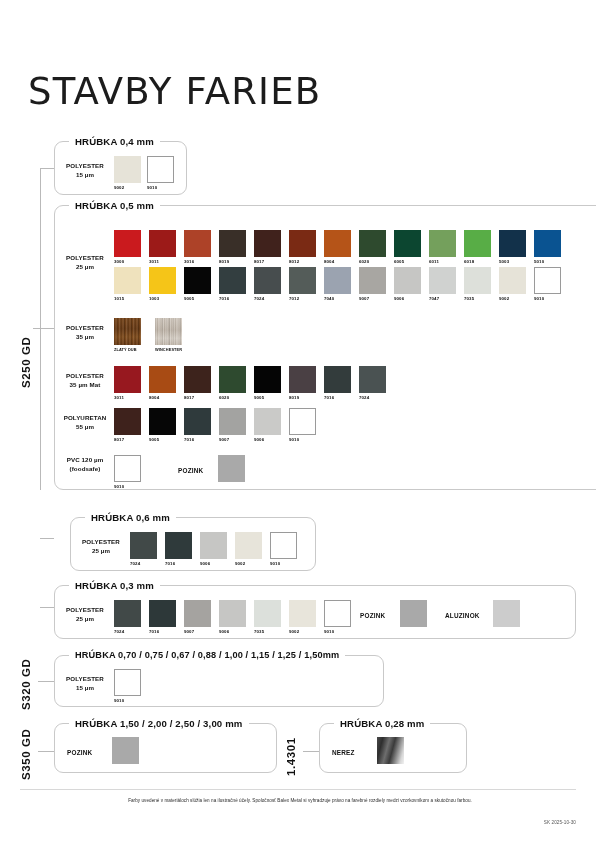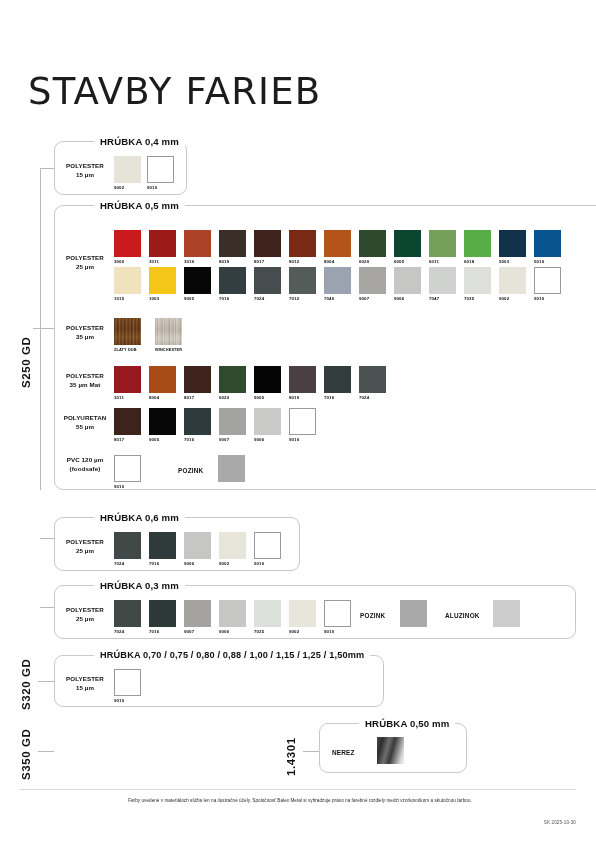--- a/index.html
+++ b/index.html
@@ -49,21 +49,20 @@
   .box-title{
     position:absolute;
     background:#fff;
     padding:0 6px;
     font-weight:bold;
     font-size:9.6px;
     letter-spacing:.15px;
     color:#111;
     white-space:nowrap;
     top:-6px;
-    margin-left:25px;
   }
 
   
   .coat{
     position:absolute;
     text-align:center;
     font-weight:bold;
     font-size:6.2px;
     line-height:8.5px;
     color:#111;
@@ -354,21 +353,21 @@
           <div class="chip outlined" style="background: rgb(255, 255, 255);"></div>
           <div class="code">9010</div>
         </div>
       </div>
     <div class="plain-label" style="left:123px;top:261px;">POZINK</div>
     <div class="sw" style="left:163px;top:249px;">
       <div class="chip" style="background:#a9a9a9;"></div>
     </div>
   </div>
 
-  <div class="box" style="left:54px;top:517px;width:246px;height:54px;">
+  <div class="box" style="left:70px;top:517px;width:246px;height:54px;">
     <div class="box-title" style="left:14px;">HRÚBKA 0,6 mm</div>
     <div class="coat" style="left:4px;top:20px;width:52px;">POLYESTER
 25 µm</div>
     <div id="t06-row">
         <div class="sw" style="left: 59px; top: 14px;">
           <div class="chip" style="background: rgb(65, 73, 72);"></div>
           <div class="code">7024</div>
         </div>
         <div class="sw" style="left: 94px; top: 14px;">
           <div class="chip" style="background: rgb(47, 58, 59);"></div>
@@ -429,38 +428,45 @@
     </div>
     <div class="plain-label" style="left:390px;top:26px;">ALUZINOK</div>
     <div class="sw" style="left:438px;top:14px;">
       <div class="chip" style="background:#cccccc;"></div>
     </div>
   </div>
 
   <div class="vlabel" style="left:20px;top:650px;height:60px;">S320 GD</div>
   <div class="conn" style="left:38px;top:681px;width:16px;height:1px;"></div>
   <div class="box" style="left:54px;top:655px;width:330px;height:52px;">
-    <div class="box-title" style="left:14px;font-size:9.2px;">HRÚBKA 0,70 / 0,75 / 0,80 / 0,88 / 1,00 / 1,15 / 1,25 / 1,50mm</div>
+    <div class="box-title" style="left:14px;font-size:9.2px;">HRÚBKA 0,70 / 0,75 / 0,67 / 0,88 / 1,00 / 1,15 / 1,25 / 1,50mm</div>
     <div class="coat" style="left:4px;top:19px;width:52px;">POLYESTER
 15 µm</div>
     <div id="s320-row">
         <div class="sw" style="left: 59px; top: 13px;">
           <div class="chip outlined" style="background: rgb(255, 255, 255);"></div>
           <div class="code">9010</div>
         </div>
       </div>
   </div>
 
   <div class="vlabel" style="left:20px;top:720px;height:60px;">S350 GD</div>
   <div class="conn" style="left:38px;top:751px;width:16px;height:1px;"></div>
+  <div class="box" style="left:54px;top:723px;width:223px;height:50px;">
+    <div class="box-title" style="left:14px;">HRÚBKA 1,50 / 2,00 / 2,50 / 3,00 mm</div>
+    <div class="plain-label" style="left:12px;top:25px;">POZINK</div>
+    <div class="sw" style="left:57px;top:13px;">
+      <div class="chip" style="background:#a9a9a9;"></div>
+    </div>
+  </div>
 
   <div class="vlabel" style="left:285px;top:720px;height:56px;">1.4301</div>
   <div class="conn" style="left:303px;top:751px;width:16px;height:1px;"></div>
   <div class="box" style="left:319px;top:723px;width:148px;height:50px;">
-    <div class="box-title" style="left:14px;">HRÚBKA 0,50 mm</div>
+    <div class="box-title" style="left:14px;">HRÚBKA 0,28 mm</div>
     <div class="plain-label" style="left:12px;top:25px;">NEREZ</div>
     <div class="sw" style="left:57px;top:13px;">
       <div class="chip nerez"></div>
     </div>
   </div>
 
   <div class="footer-rule"></div>
   <div class="footer-note">Farby uvedené v materiáloch slúžia len na ilustračné účely. Spoločnosť Balex Metal si vyhradzuje právo na farebné rozdiely medzi vzorkovníkom a skutočnou farbou.</div>
   <div class="footer-date">SK 2025-10-30</div>
 

